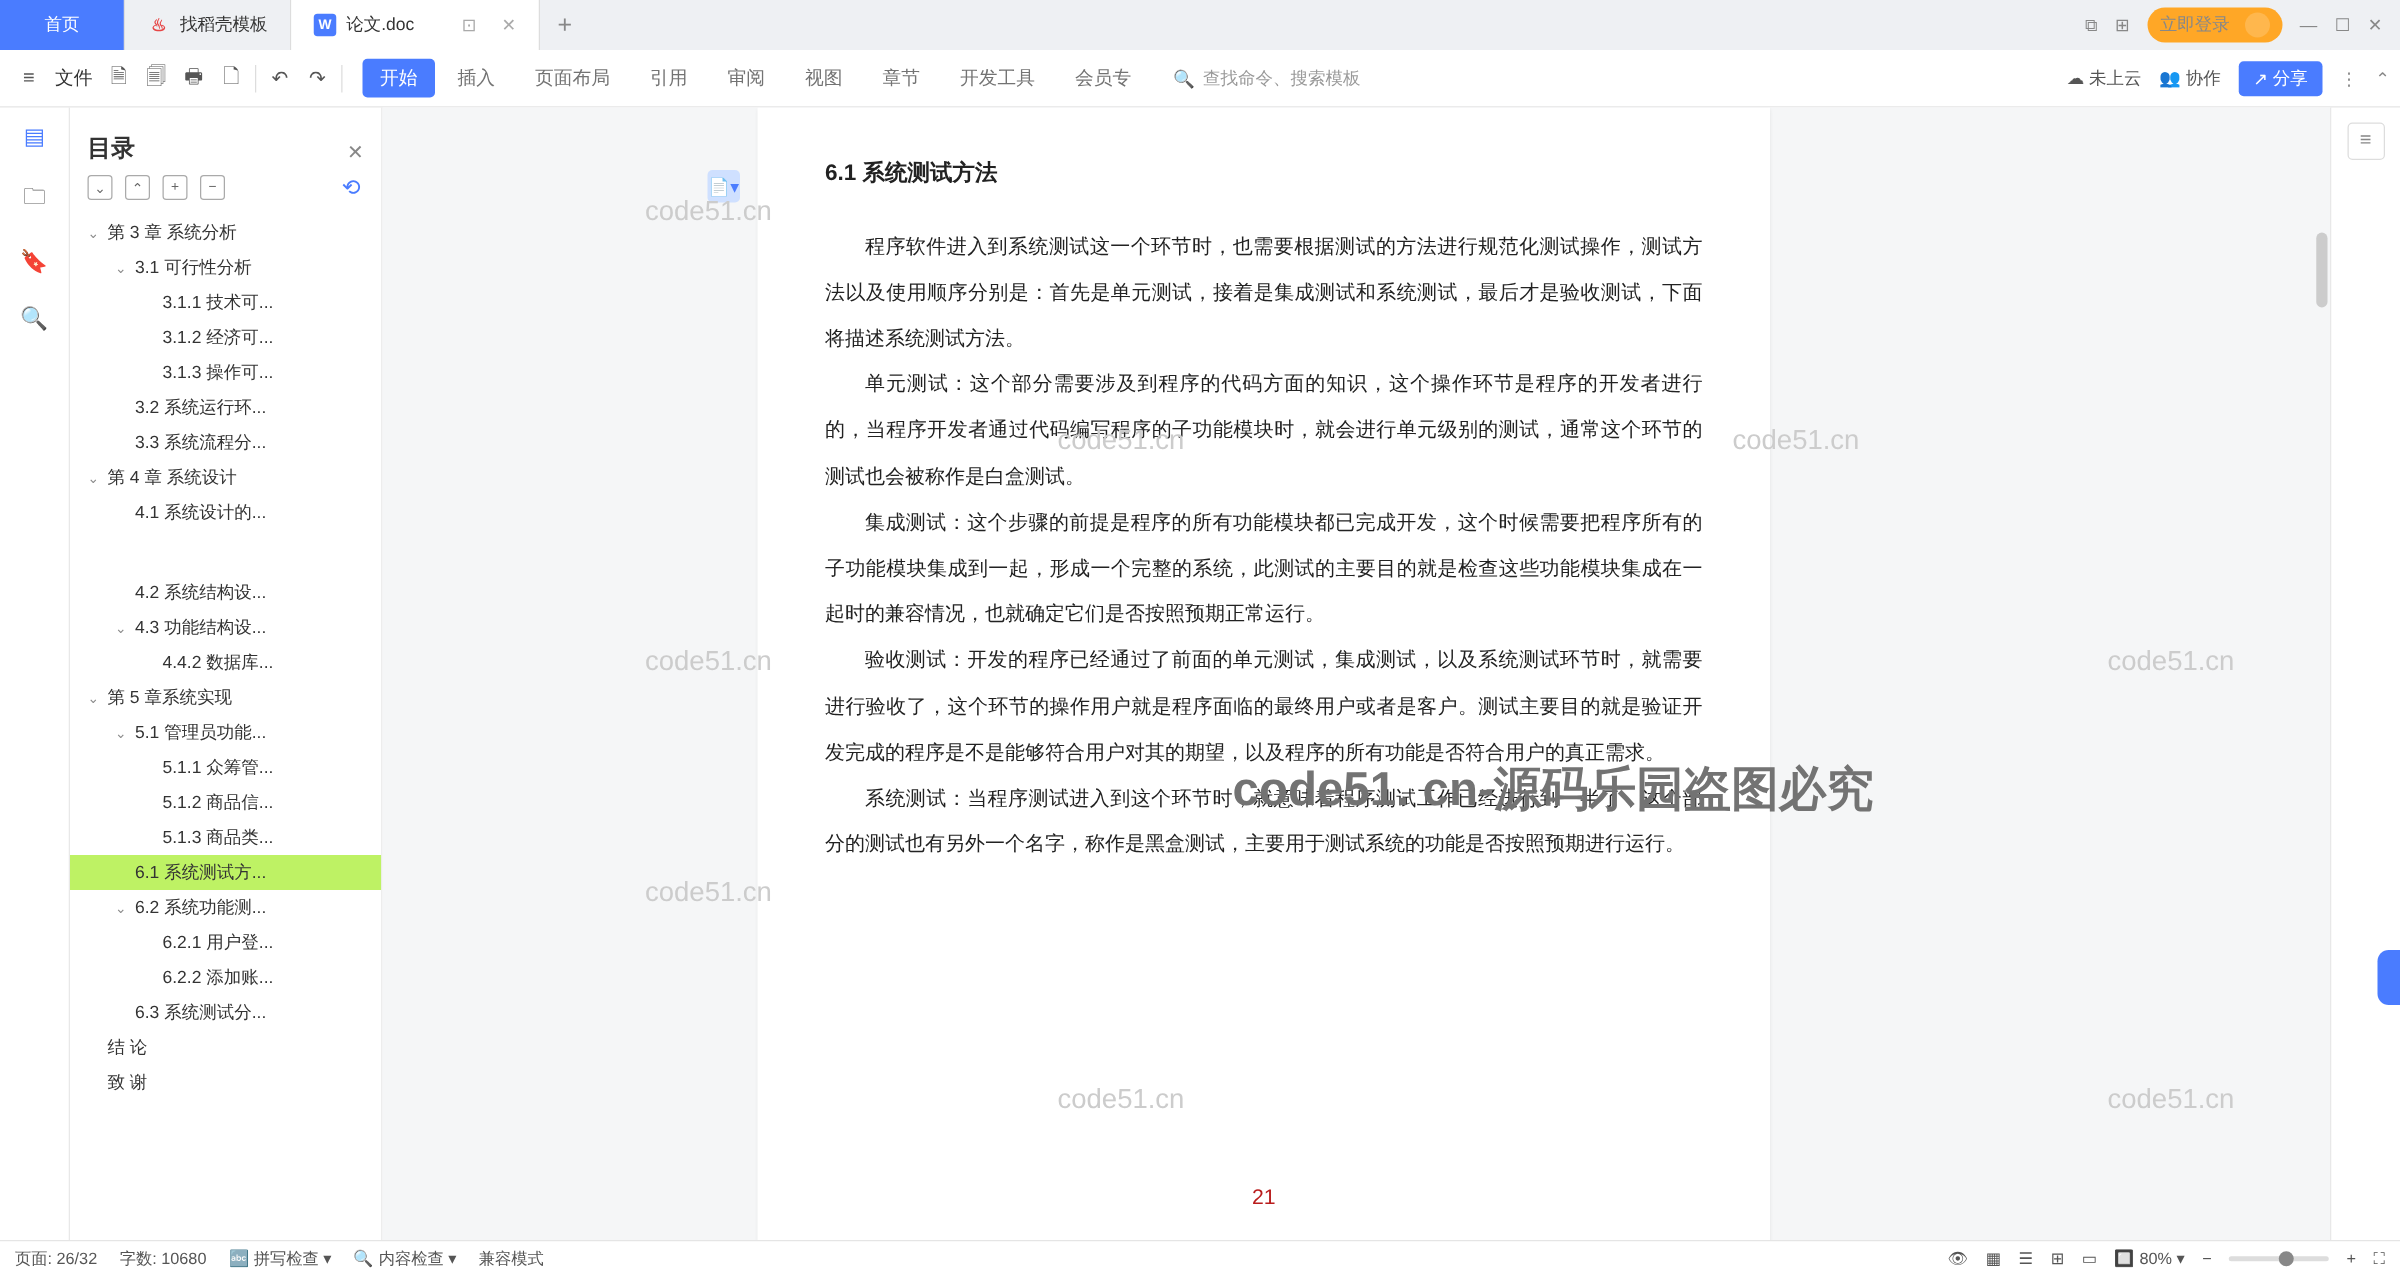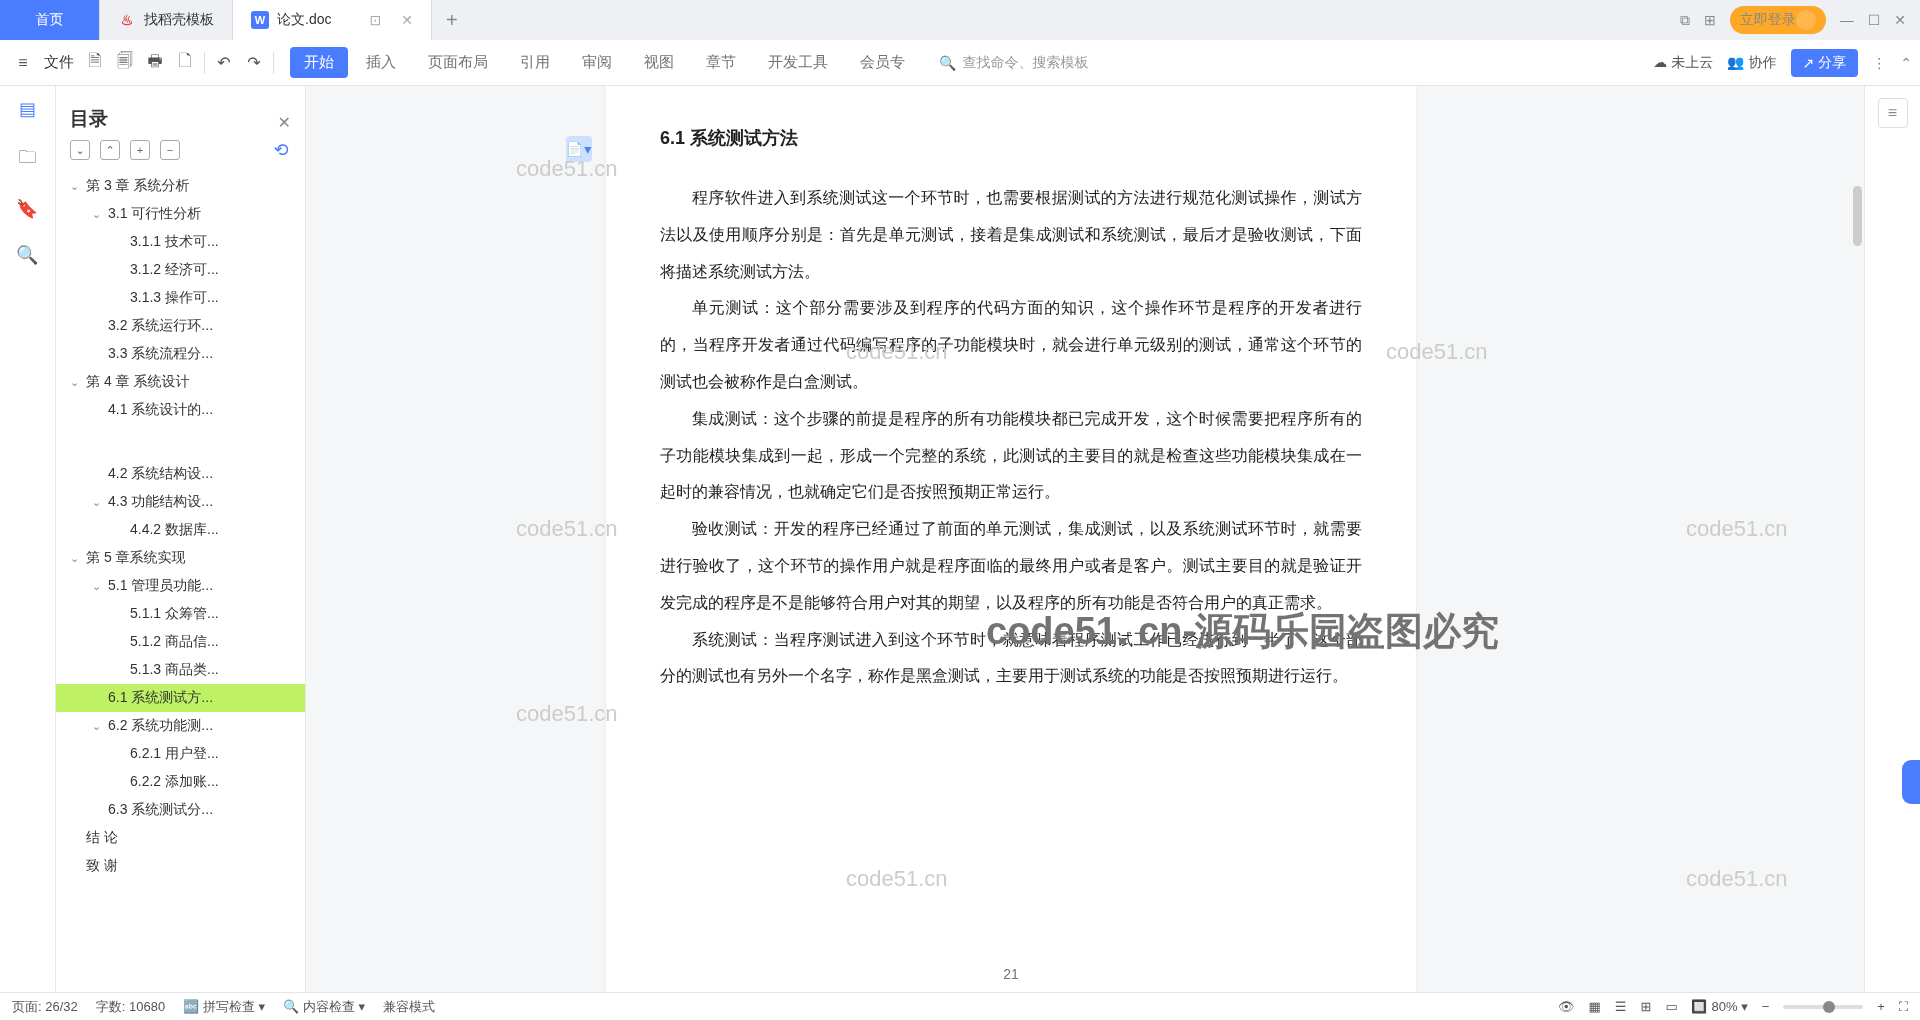--- a/index.html
+++ b/index.html
@@ -6,21 +6,21 @@
 body{width:1920px;height:1020px;background:#fff;overflow:hidden;position:relative}
 .tabbar{height:40px;background:#eef0f3;display:flex;align-items:center}
 .tab{height:40px;padding:0 18px;display:flex;align-items:center;gap:8px;font-size:14px;color:#333;border-right:1px solid #ddd;position:relative}
 .tab.home{background:#4a7cff;color:#fff;width:100px;justify-content:center}
 .tab.active{background:#fff}
 .tab .ico{width:18px;height:18px;display:inline-flex;align-items:center;justify-content:center;font-size:14px}
 .tab .ico.red{color:#e64545;font-weight:bold}
 .tab .ico.blue{background:#4a7cff;color:#fff;border-radius:3px;font-size:11px;font-weight:bold;width:18px;height:18px}
 .winctrl{margin-left:auto;display:flex;align-items:center;gap:14px;padding:0 14px}
 .winctrl span{color:#888;font-size:14px}
-.login-btn{background:#ffa726;color:#fff;border-radius:14px;padding:4px 10px;font-size:13px;display:flex;align-items:center;gap:0}
+.login-btn{background:#ffa726;color:#fff;border-radius:14px;padding:4px 10px;font-size:13px;display:flex;align-items:center;gap:12px}
 .login-btn .av{width:20px;height:20px;background:#ffb74d;border-radius:50%}
 .toolbar{height:46px;display:flex;align-items:center;border-bottom:1px solid #e5e5e5;padding:0 8px}
 .tb-ico{width:30px;height:30px;display:flex;align-items:center;justify-content:center;color:#555;font-size:16px}
 .tb-sep{width:1px;height:22px;background:#ddd;margin:0 4px}
 .menus{display:flex;gap:4px;margin-left:12px}
 .menu{padding:6px 14px;font-size:15px;color:#737373;border-radius:4px}
 .menu.active{background:#4a7cff;color:#fff}
 .search{margin-left:20px;display:flex;align-items:center;gap:6px;color:#999;font-size:14px}
 .rtools{margin-left:auto;display:flex;align-items:center;gap:14px;font-size:14px;color:#555}
 .share-btn{background:#4a7cff;color:#fff;border-radius:4px;padding:5px 12px;font-size:14px;display:flex;align-items:center;gap:4px}
@@ -42,21 +42,21 @@
 .page{position:absolute;left:300px;top:0;width:810px;height:920px;background:#fff;padding:40px 54px;box-shadow:0 1px 3px rgba(0,0,0,0.08)}
 .page h3{font-size:18px;color:#222;margin-bottom:30px;font-weight:bold}
 .page p{font-size:16px;color:#222;line-height:2.3;text-indent:2em;text-align:justify}
 .pgicon{position:absolute;left:260px;top:50px;width:26px;height:26px;background:#cfe0ff;border-radius:4px;display:flex;align-items:center;justify-content:center;color:#4a7cff;font-size:14px}
 .rpanel{width:56px;border-left:1px solid #e8e8e8;display:flex;flex-direction:column;align-items:center;padding-top:12px}
 .rpanel span{width:30px;height:30px;border:1px solid #ddd;border-radius:4px;display:flex;align-items:center;justify-content:center;color:#888}
 .wm{position:absolute;color:#ccc;font-size:22px;pointer-events:none;z-index:5}
 .wm-red{position:absolute;left:680px;top:520px;color:#737373;font-size:38px;font-weight:bold;z-index:6;pointer-events:none}
 .status{height:28px;border-top:1px solid #e5e5e5;display:flex;align-items:center;padding:0 12px;font-size:13px;color:#555;gap:18px}
 .status .r{margin-left:auto;display:flex;align-items:center;gap:14px}
-.pagenum{position:absolute;left:50%;bottom:24px;transform:translateX(-50%);font-size:14px;color:#737373}
+.pagenum{position:absolute;left:50%;bottom:38px;transform:translateX(-50%);font-size:17px;color:#b91c1c}
 .scrollbar{position:absolute;right:2px;top:100px;width:9px;height:60px;background:#ccc;border-radius:5px}
 .edge{position:absolute;right:0;top:760px;width:18px;height:44px;background:#4a7cff;border-radius:9px 0 0 9px}
 </style>
 </head>
 <body>
 
 <div class="tabbar">
 <div class="tab home">首页</div>
 <div class="tab">
       <span class="ico red">♨</span>

